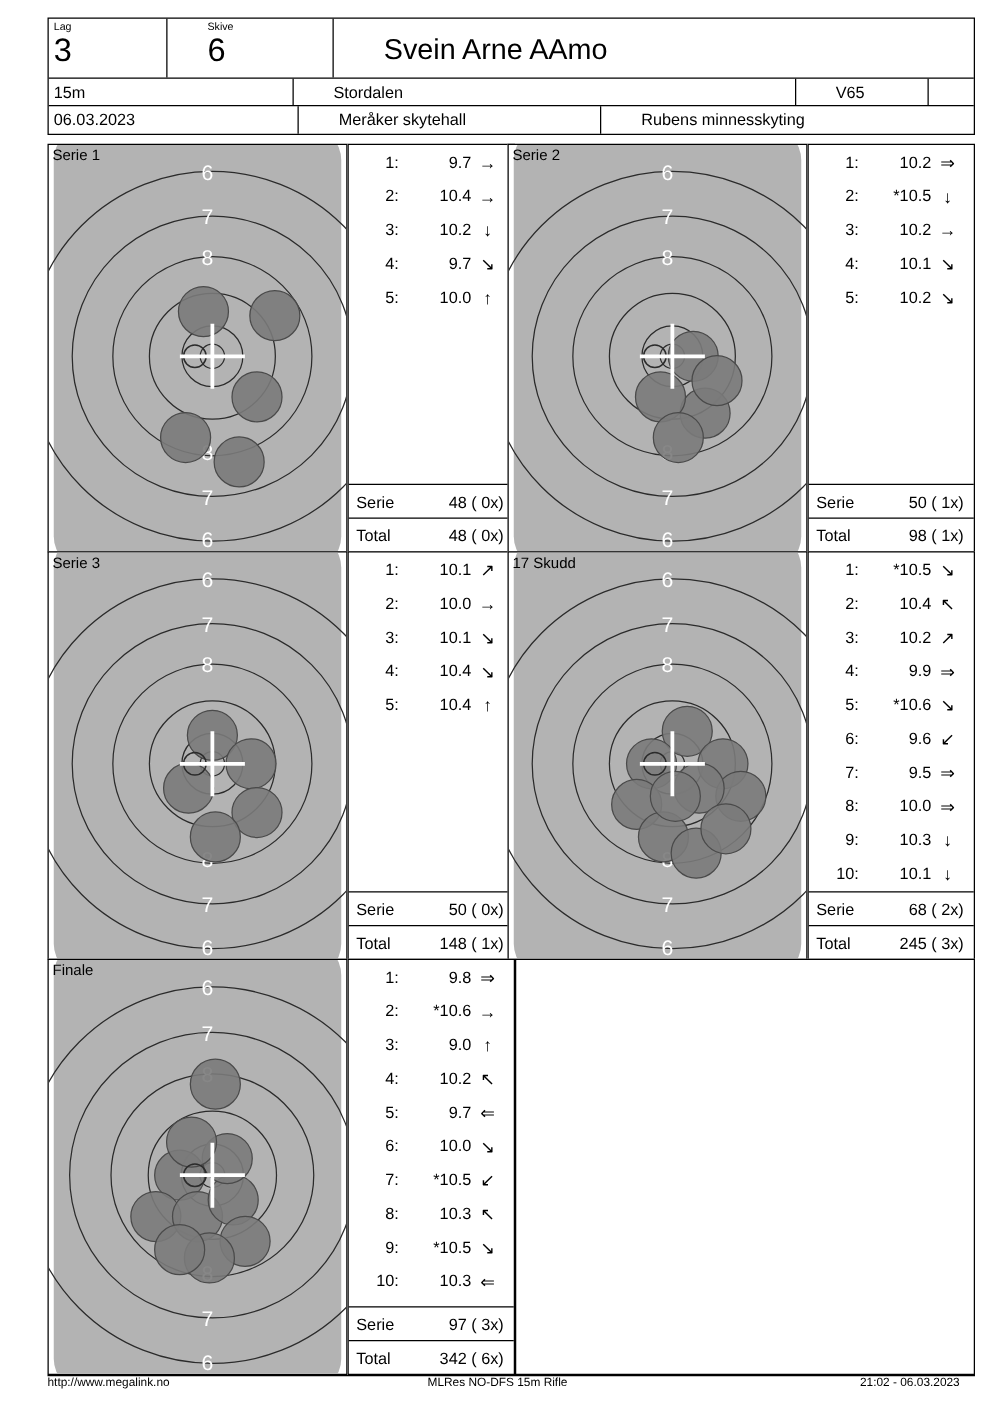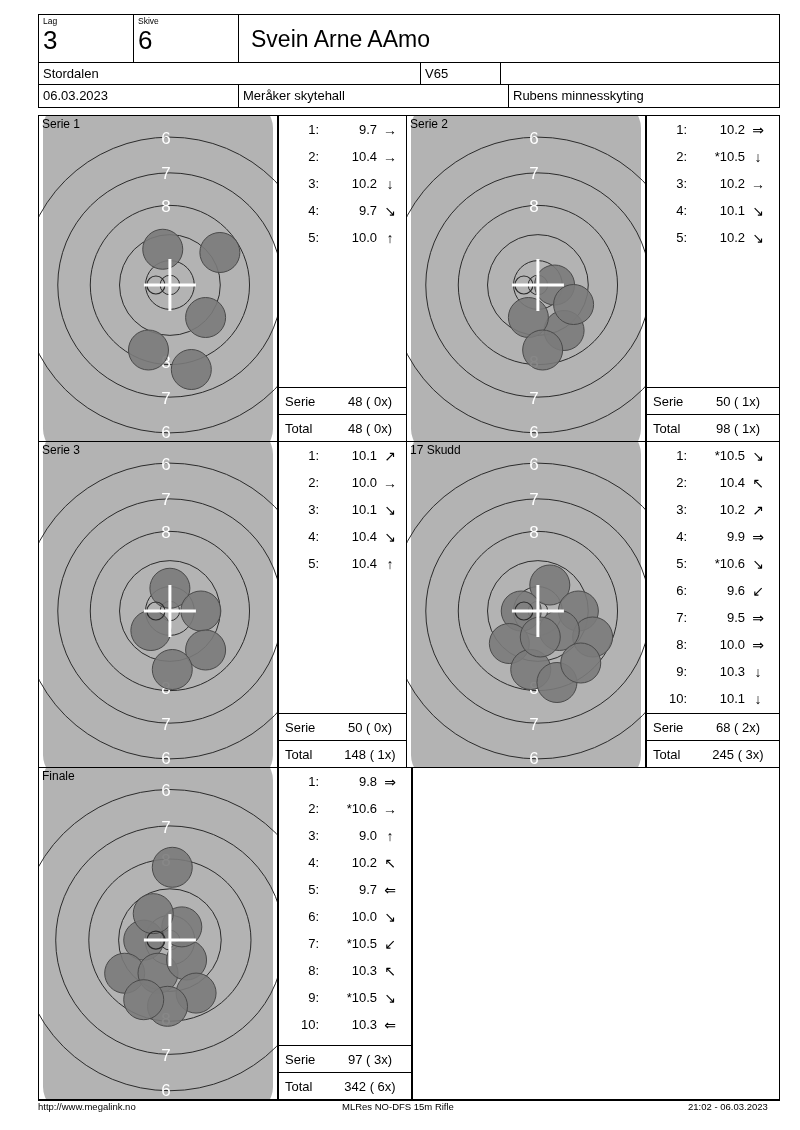--- a/index.html
+++ b/index.html
@@ -7,21 +7,21 @@
     width:800px;height:1130px;
     background:#ffffff;
     font-family:"Liberation Sans", sans-serif;
     color:#000;
     -webkit-font-smoothing:antialiased;
   }
   .page{position:relative;width:800px;height:1130px;}
 
   
   .header{position:absolute;left:38px;top:14px;width:742px;border:1px solid #000;box-sizing:border-box;}
-  .hrow{display:flex;border-bottom:1px solid #000;box-sizing:border-box;}
+  .hrow{display:flex;border-bottom:1px solid #000;box-sizing:border-box;gap:28px;}
   .hrow:last-child{border-bottom:none;}
   .hcell{position:relative;border-right:1px solid #000;box-sizing:border-box;padding:1px 4px;}
   .hcell:last-child{border-right:none;}
   .mini{font-size:8.5px;line-height:10px;}
   .big{font-size:26px;line-height:28px;font-weight:normal;}
   .name{font-size:23px;line-height:46px;padding-left:8px;}
   .txt13{font-size:13px;line-height:19px;}
 
   .h1{height:48px;}
   .h2{height:22px;}
@@ -31,21 +31,21 @@
   .serielabel{position:absolute;left:3px;top:1px;font-size:12px;z-index:40;color:#000;}
 
   .shotpanel{position:absolute;box-sizing:border-box;border:1px solid #000;background:#fff;}
   .shotlist{position:absolute;left:0;top:0;right:0;}
   .shotrow{display:flex;align-items:center;height:27px;font-size:13px;}
   .sidx{width:40px;text-align:right;padding-right:6px;}
   .sval{width:52px;text-align:right;}
   .sarr{width:26px;text-align:center;font-size:14px;}
   .sumrow{display:flex;border-top:1px solid #000;height:27px;align-items:center;font-size:13px;box-sizing:border-box;}
   .sumlbl{padding-left:6px;width:52px;}
-  .sumval{flex:1;text-align:center;padding-right:8px;}
+  .sumval{flex:1;text-align:right;padding-right:8px;}
 
   
   .footsep{position:absolute;left:38px;top:1100px;width:742px;border-top:1px solid #000;}
   .foot{position:absolute;top:1101px;font-size:9.5px;color:#000;}
 
   svg{display:block;}
 </style>
 </head>
 <body>
 
@@ -59,20 +59,21 @@
       </div>
       <div class="hcell" style="width:105px;">
         <div class="mini">Skive</div>
         <div class="big">6</div>
       </div>
       <div class="hcell" style="flex:1;">
         <div class="name">Svein Arne AAmo</div>
       </div>
     </div>
     <div class="hrow h2">
+      <div class="hcell txt13" style="width:200px;">15m</div>
       <div class="hcell txt13" style="width:382px;">Stordalen</div>
       <div class="hcell txt13" style="width:80px;">V65</div>
       <div class="hcell txt13" style="flex:1;"></div>
     </div>
     <div class="hrow h3">
       <div class="hcell txt13" style="width:200px;">06.03.2023</div>
       <div class="hcell txt13" style="flex:1;">Meråker skytehall</div>
       <div class="hcell txt13" style="width:270px;">Rubens minnesskyting</div>
     </div>
   </div>

